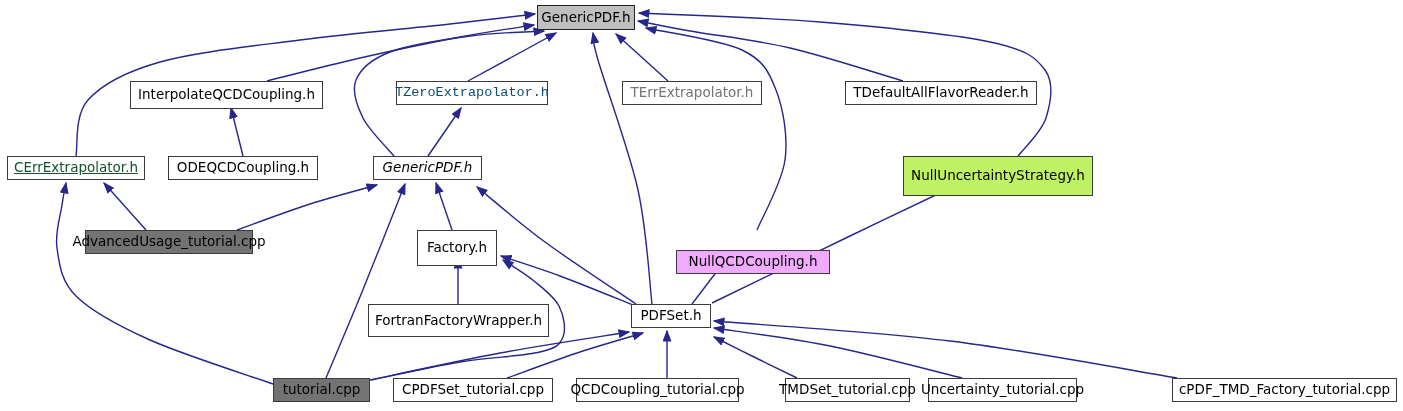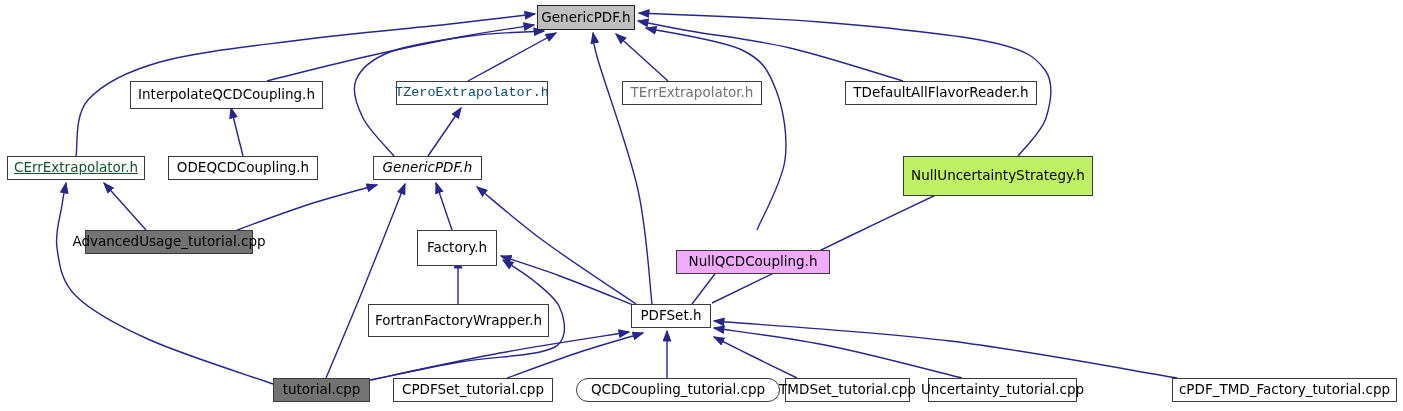--- a/index.html
+++ b/index.html
@@ -79,18 +79,18 @@
       <div class="node" style="left: 168px; top: 156px; width: 150px; height: 24px; border-color: rgb(58, 58, 58); background: rgb(255, 255, 255); color: rgb(0, 0, 0);">ODEQCDCoupling.h</div>
       <div class="node" style="left: 373px; top: 156px; width: 109px; height: 24px; border-color: rgb(58, 58, 58); background: rgb(255, 255, 255); color: rgb(0, 0, 0); font-style: italic;">GenericPDF.h</div>
       <div class="node" style="left: 903px; top: 156px; width: 190px; height: 40px; border-color: rgb(58, 58, 58); background: #bef264; color: rgb(0, 0, 0);">NullUncertaintyStrategy.h</div>
       <div class="node" style="left: 85px; top: 230px; width: 168px; height: 24px; border-color: rgb(58, 58, 58); background: #737373; color: rgb(0, 0, 0);">AdvancedUsage_tutorial.cpp</div>
       <div class="node" style="left: 417px; top: 230px; width: 80px; height: 36px; border-color: rgb(58, 58, 58); background: rgb(255, 255, 255); color: rgb(0, 0, 0);">Factory.h</div>
       <div class="node" style="left: 676px; top: 230px; width: 154px; height: 24px; border-color: rgb(58, 58, 58); background: #f0abfc; color: rgb(0, 0, 0); margin-top: 20px;">NullQCDCoupling.h</div>
       <div class="node" style="left: 368px; top: 304px; width: 181px; height: 33px; border-color: rgb(58, 58, 58); background: rgb(255, 255, 255); color: rgb(0, 0, 0);">FortranFactoryWrapper.h</div>
       <div class="node" style="left: 631px; top: 304px; width: 80px; height: 24px; border-color: rgb(58, 58, 58); background: rgb(255, 255, 255); color: rgb(0, 0, 0);">PDFSet.h</div>
       <div class="node" style="left: 273px; top: 378px; width: 97px; height: 24px; border-color: rgb(58, 58, 58); background: #737373; color: rgb(0, 0, 0);">tutorial.cpp</div>
       <div class="node" style="left: 393px; top: 378px; width: 160px; height: 24px; border-color: rgb(58, 58, 58); background: rgb(255, 255, 255); color: rgb(0, 0, 0);">CPDFSet_tutorial.cpp</div>
-      <div class="node" style="left: 576px; top: 378px; width: 204px; height: 24px; border-color: rgb(58, 58, 58); background: rgb(255, 255, 255); color: rgb(0, 0, 0); border-radius: 12px;">QCDCoupling_tutorial.cpp</div>
+      <div class="node" style="left: 576px; top: 378px; width: 163px; height: 24px; border-color: rgb(58, 58, 58); background: rgb(255, 255, 255); color: rgb(0, 0, 0);">QCDCoupling_tutorial.cpp</div>
       <div class="node" style="left: 785px; top: 378px; width: 125px; height: 24px; border-color: rgb(58, 58, 58); background: rgb(255, 255, 255); color: rgb(0, 0, 0);">TMDSet_tutorial.cpp</div>
       <div class="node" style="left: 928px; top: 378px; width: 149px; height: 24px; border-color: rgb(58, 58, 58); background: rgb(255, 255, 255); color: rgb(0, 0, 0);">Uncertainty_tutorial.cpp</div>
       <div class="node" style="left: 1172px; top: 378px; width: 225px; height: 24px; border-color: rgb(58, 58, 58); background: rgb(255, 255, 255); color: rgb(0, 0, 0);">cPDF_TMD_Factory_tutorial.cpp</div>
     </div>
 </div>
 
 </body></html>

